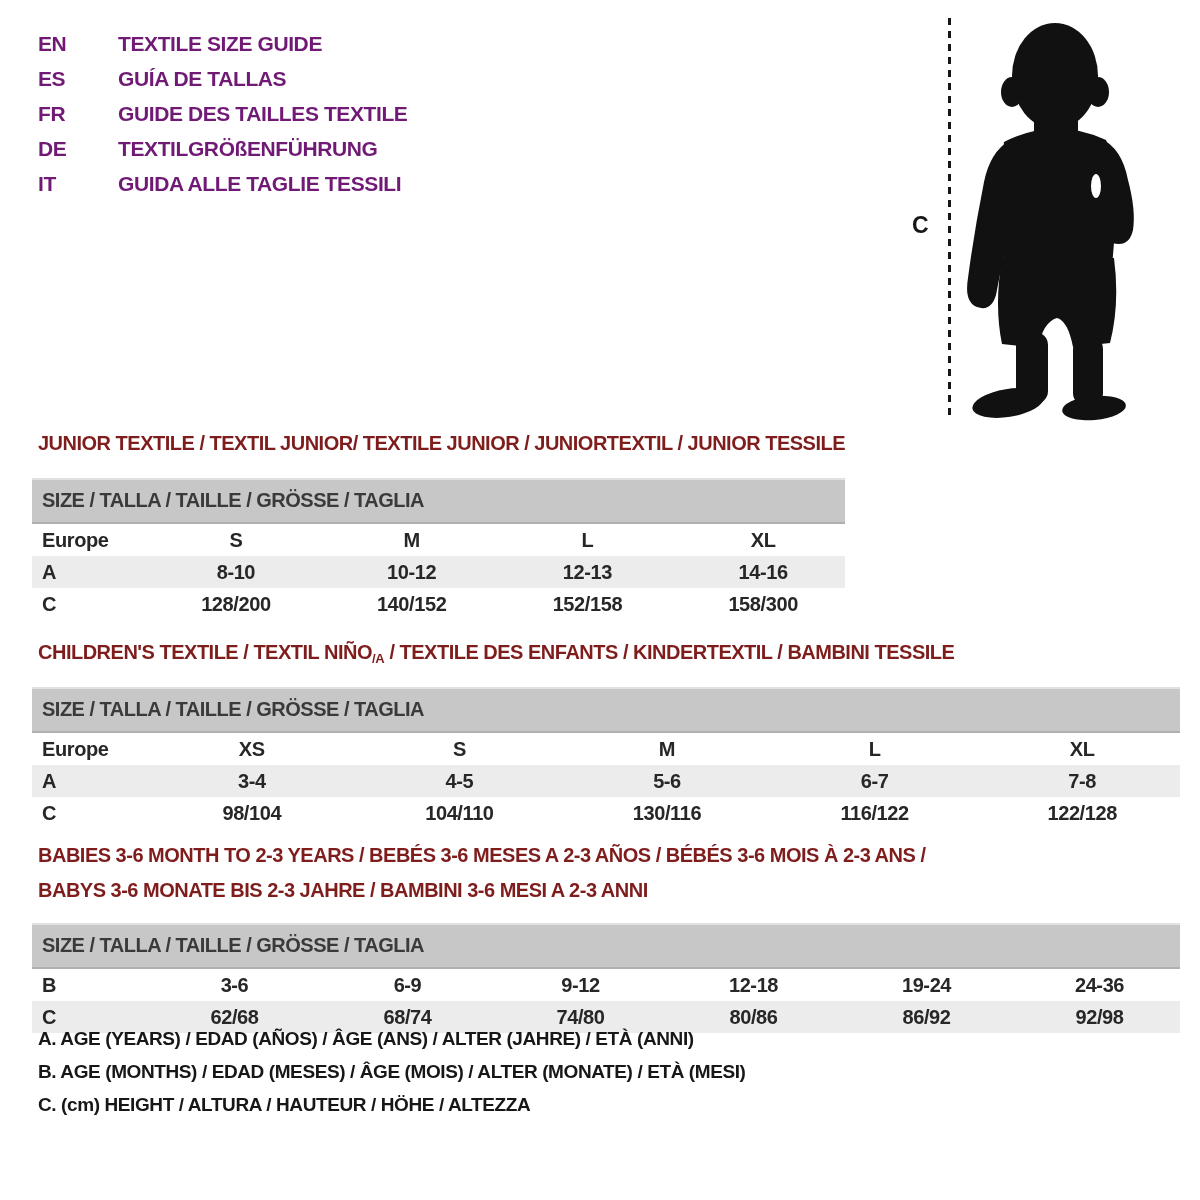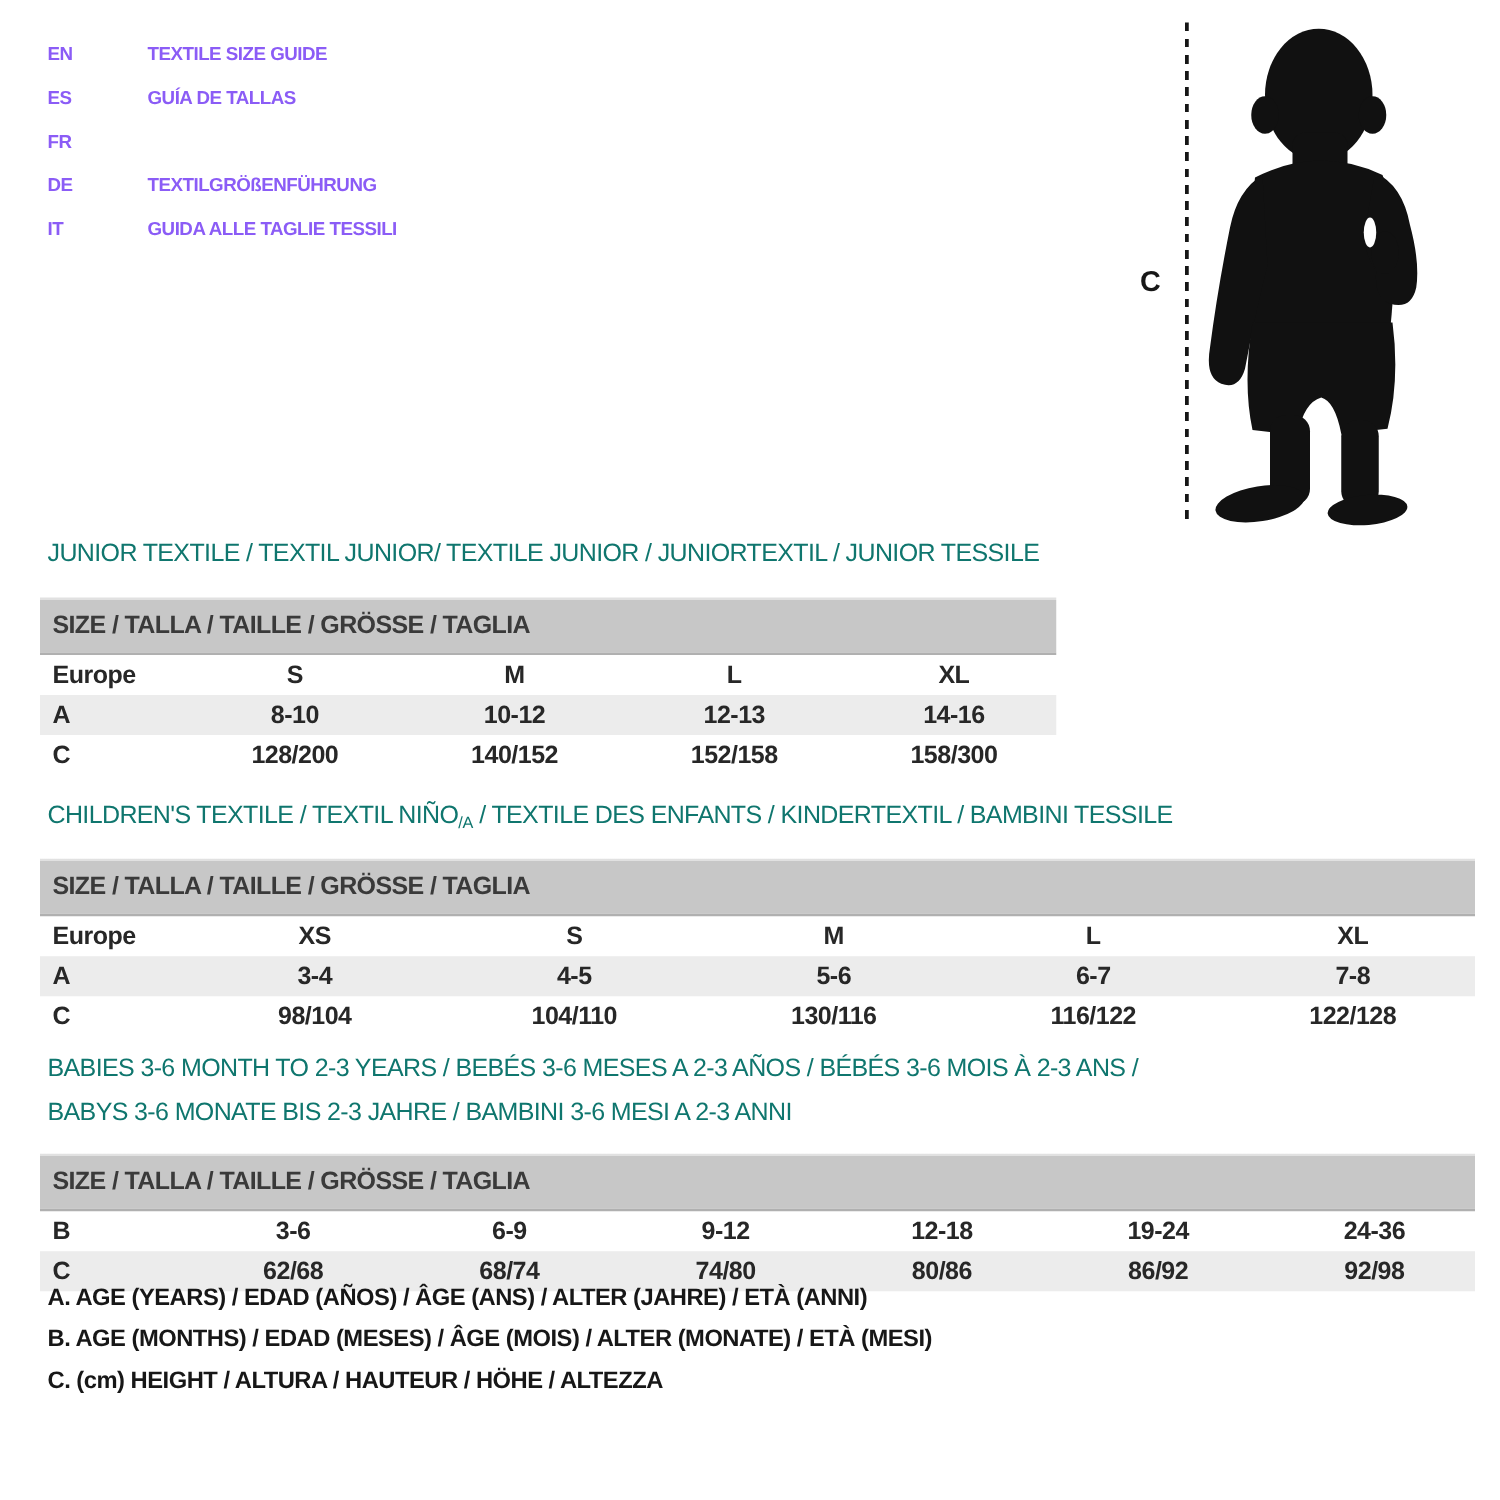--- a/index.html
+++ b/index.html
@@ -4,34 +4,34 @@
 <style>
   html,body{margin:0;padding:0;background:#ffffff;}
   .page{
     position:relative;width:1200px;height:1200px;background:#ffffff;
     font-family:"Liberation Sans", sans-serif;color:#1d1d1d;overflow:hidden;
   }
   
   .lang-list{position:absolute;left:38px;top:26px;}
   .lang-row{display:flex;height:35px;align-items:center;}
   .lang-code,.lang-label{
-    font-size:15px;font-weight:bold;letter-spacing:-0.4px;white-space:nowrap;color:#8b5cf6;
+    font-size:21px;font-weight:bold;letter-spacing:-0.4px;white-space:nowrap;color:#701a75;
   }
   .lang-code{width:80px;}
   
   .dash-line{
     position:absolute;left:948px;top:18px;width:3px;height:398px;
     background:repeating-linear-gradient(to bottom,#161616 0 7px,transparent 7px 13px);
   }
   .height-label{position:absolute;left:912px;top:212px;font-size:23px;font-weight:bold;color:#171717;}
   .baby-figure{position:absolute;left:960px;top:14px;width:180px;height:410px;}
   
   .sg-title{
-    position:absolute;left:38px;font-size:20px;font-weight:normal;letter-spacing:-0.5px;
-    white-space:nowrap;color:#0f766e;
+    position:absolute;left:38px;font-size:20px;font-weight:bold;letter-spacing:-0.5px;
+    white-space:nowrap;color:#7f1d1d;
   }
   .sg-title .sub{font-size:13px;vertical-align:-4px;letter-spacing:-0.3px;}
   .sg-title-2line{line-height:35px;}
   
   .sg-table{position:absolute;left:32px;}
   .sg-header{
     height:46px;box-sizing:border-box;display:flex;align-items:center;padding-left:10px;
     background:linear-gradient(#e1e1e1 0 2px,#c7c7c7 2px);border-bottom:2px solid #b0b0b0;
     font-size:20px;font-weight:bold;letter-spacing:-0.5px;color:#3a3a3a;white-space:nowrap;
   }
@@ -56,20 +56,21 @@
     <div class="lang-row">
       <span class="lang-code">EN</span>
       <span class="lang-label">TEXTILE SIZE GUIDE</span>
     </div>
     <div class="lang-row">
       <span class="lang-code">ES</span>
       <span class="lang-label">GUÍA DE TALLAS</span>
     </div>
     <div class="lang-row">
       <span class="lang-code">FR</span>
+      <span class="lang-label">GUIDE DES TAILLES TEXTILE</span>
     </div>
     <div class="lang-row">
       <span class="lang-code">DE</span>
       <span class="lang-label">TEXTILGRÖßENFÜHRUNG</span>
     </div>
     <div class="lang-row">
       <span class="lang-code">IT</span>
       <span class="lang-label">GUIDA ALLE TAGLIE TESSILI</span>
     </div>
   </div>

